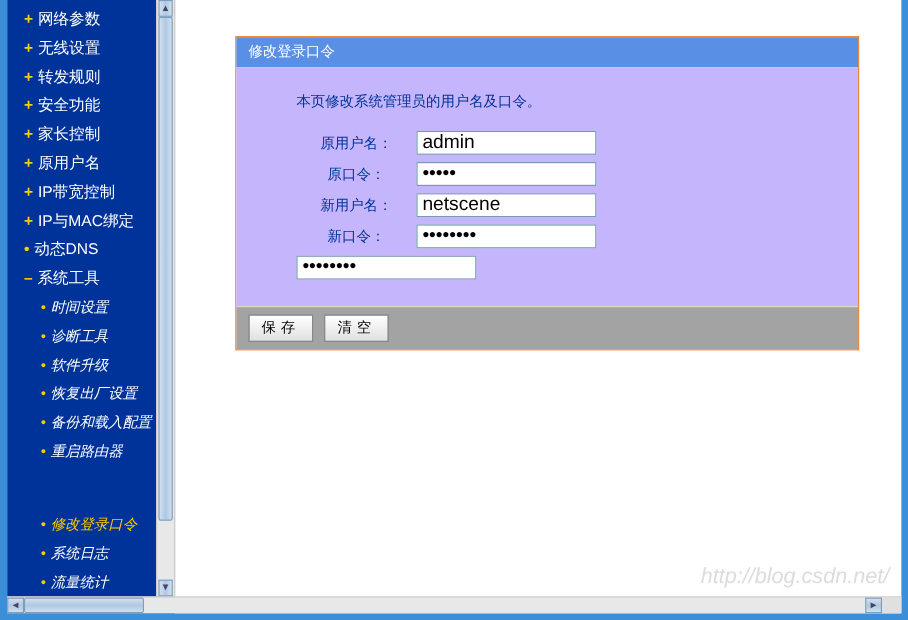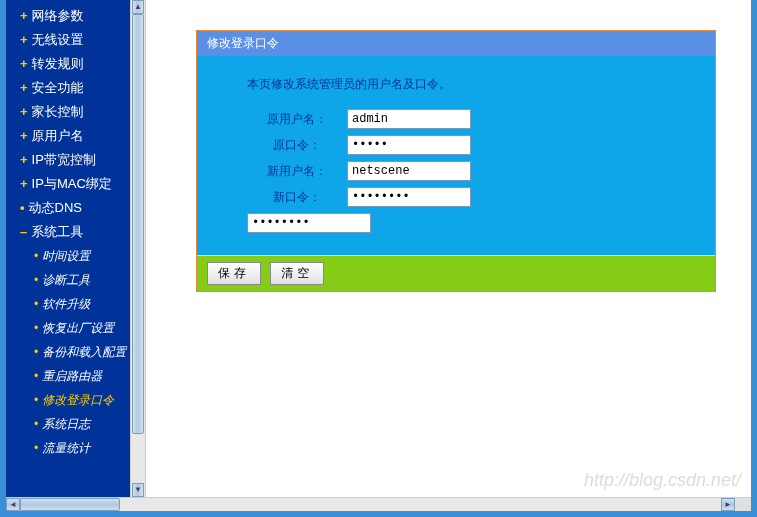--- a/index.html
+++ b/index.html
@@ -53,20 +53,21 @@
       font-size: 12px;
       line-height: 16px;
       font-style: italic;
     }
     .sub-item .dot {
       color: #ffcc00;
       margin-right: 4px;
     }
     .sub-item.active {
       color: #ffcc00;
+      margin-top: 37px;
     }
     .content-area {
       flex: 1;
       background: #fff;
       position: relative;
       padding: 30px 0 0 50px;
     }
     .scroll-divider {
       position: absolute;
       left: -16px;
@@ -139,51 +140,50 @@
       width: 520px;
       border: 1px solid #e98a3a;
     }
     .panel-header {
       background: #5a8fe6;
       color: #fff;
       padding: 4px 10px;
       font-size: 12px;
     }
     .panel-body {
-      background: #0ea5e9;
+      background: #c4b5fd;
       padding: 20px 30px 16px 30px;
-      font-family: Liberation Mono, monospace;
     }
     .panel-desc {
       color: #003399;
       margin-bottom: 16px;
       padding-left: 20px;
     }
     .form-row {
       display: flex;
       align-items: center;
       margin-bottom: 6px;
       padding-left: 20px;
     }
     .form-label {
       width: 100px;
       color: #003399;
       text-align: center;
     }
     .form-input {
-      width: 124px;
+      width: 150px;
       height: 20px;
       border: 1px solid #7a99b8;
       padding: 2px 4px;
-      font-size: 12px;
+      font-size: 16px;
       font-family: inherit;
       background: #fff;
     }
     .panel-footer {
-      background: #84cc16;
+      background: #a3a3a3;
       padding: 6px 10px;
       border-top: 1px solid #d8d8c8;
     }
     .btn {
       border: 1px solid #888;
       background: linear-gradient(to bottom, #fff, #e0e0e0);
       padding: 2px 10px;
       font-size: 12px;
       font-family: inherit;
       cursor: pointer;

